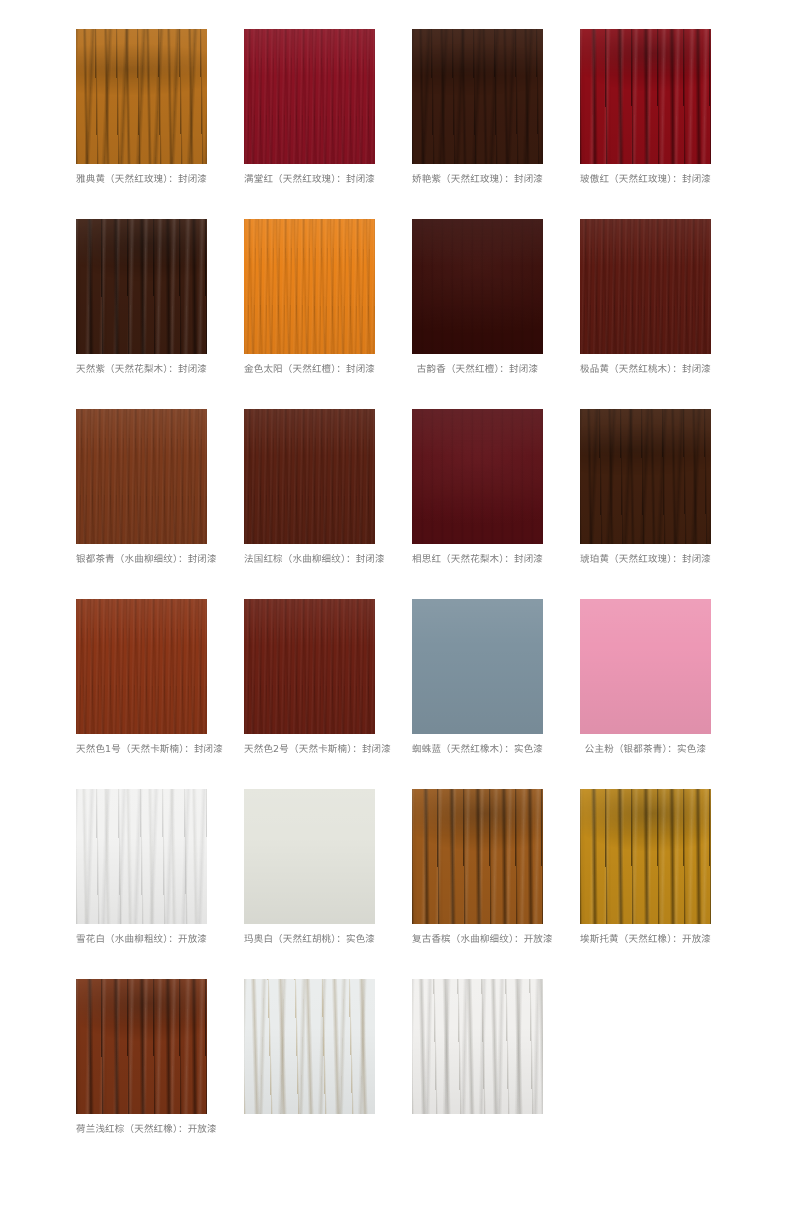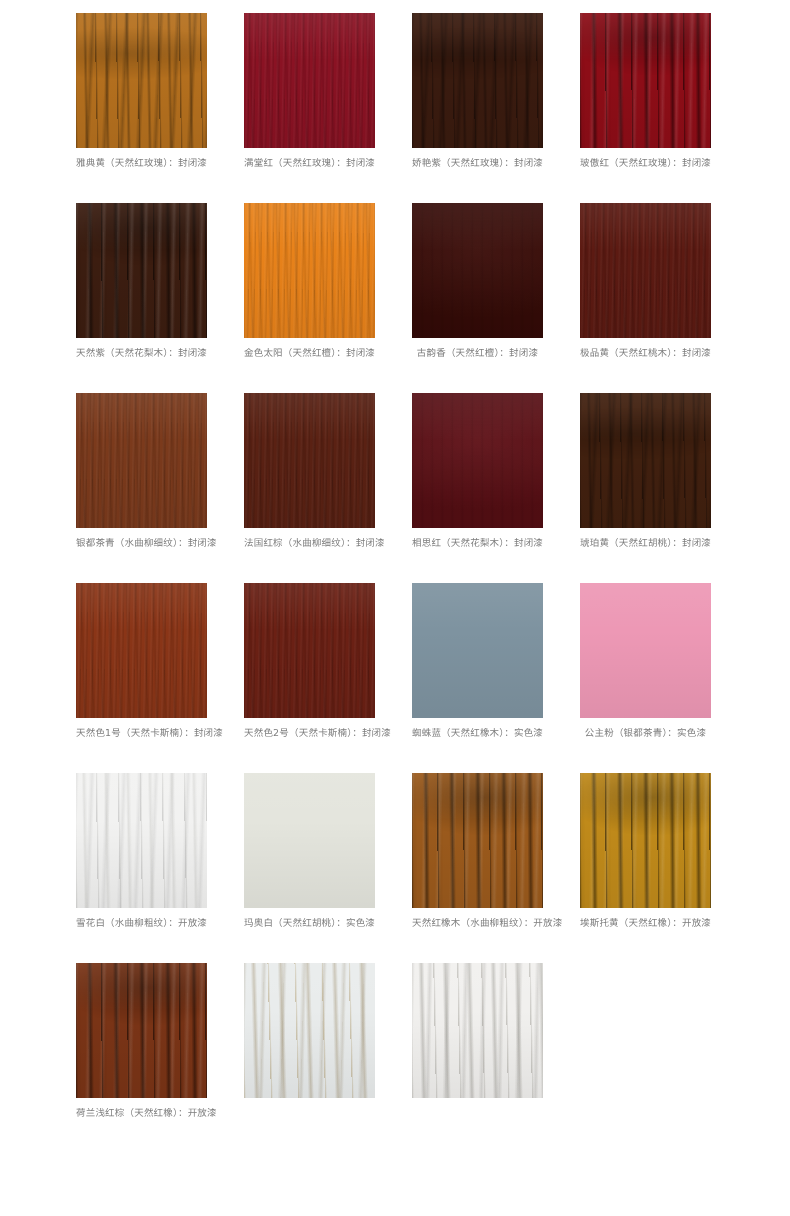--- a/index.html
+++ b/index.html
@@ -9,21 +9,21 @@
     height:1216px;
     background:#ffffff;
     font-family:"Liberation Sans","DejaVu Sans",sans-serif;
     overflow:hidden;
   }
   #board{
     position:relative;
     width:790px;
     height:1216px;
     box-sizing:border-box;
-    padding:13px 0 0 0;
+    padding:29px 0 0 0;
   }
   .swatch-grid{
     display:grid;
     grid-template-columns:repeat(4,131px);
     justify-content:start;
     column-gap:37px;
     row-gap:0px;
     margin-left:76px;
   }
   .cell{
@@ -215,21 +215,21 @@
           <div class="grain"></div>
           <div class="sheen"></div>
         </div>
         <div class="caption">相思红（天然花梨木）：封闭漆</div>
       </div>
       <div class="cell">
         <div class="chip g-streak" style="background-color: rgb(65, 32, 15);">
           <div class="grain"></div>
           <div class="sheen"></div>
         </div>
-        <div class="caption">琥珀黄（天然红胡桃）：封闭漆</div>
+        <div class="caption">琥珀黄（天然红玫瑰）：封闭漆</div>
       </div>
       <div class="cell">
         <div class="chip g-fine" style="background-color: rgb(138, 53, 23);">
           <div class="grain"></div>
           <div class="sheen"></div>
         </div>
         <div class="caption">天然色1号（天然卡斯楠）：封闭漆</div>
       </div>
       <div class="cell">
         <div class="chip g-fine" style="background-color: rgb(107, 32, 20);">
@@ -264,21 +264,21 @@
           <div class="grain"></div>
           <div class="sheen"></div>
         </div>
         <div class="caption">玛奥白（天然红胡桃）：实色漆</div>
       </div>
       <div class="cell">
         <div class="chip g-oak" style="background-color: rgb(155, 90, 28);">
           <div class="grain"></div>
           <div class="sheen"></div>
         </div>
-        <div class="caption">天然红橡木（水曲柳粗纹）：开放漆</div>
+        <div class="caption">复古香槟（水曲柳细纹）：开放漆</div>
       </div>
       <div class="cell">
         <div class="chip g-oak" style="background-color: rgb(192, 138, 26);">
           <div class="grain"></div>
           <div class="sheen"></div>
         </div>
         <div class="caption">埃斯托黄（天然红橡）：开放漆</div>
       </div>
       <div class="cell">
         <div class="chip g-oak" style="background-color: rgb(122, 52, 22);">

